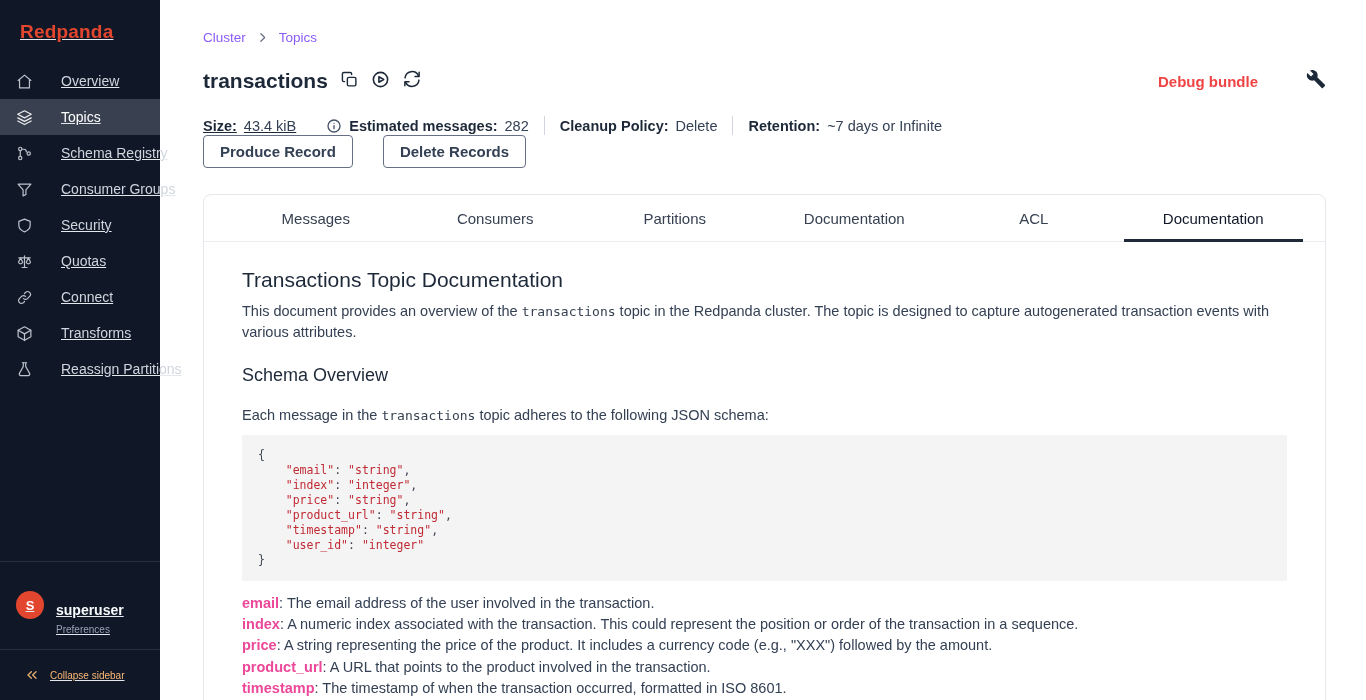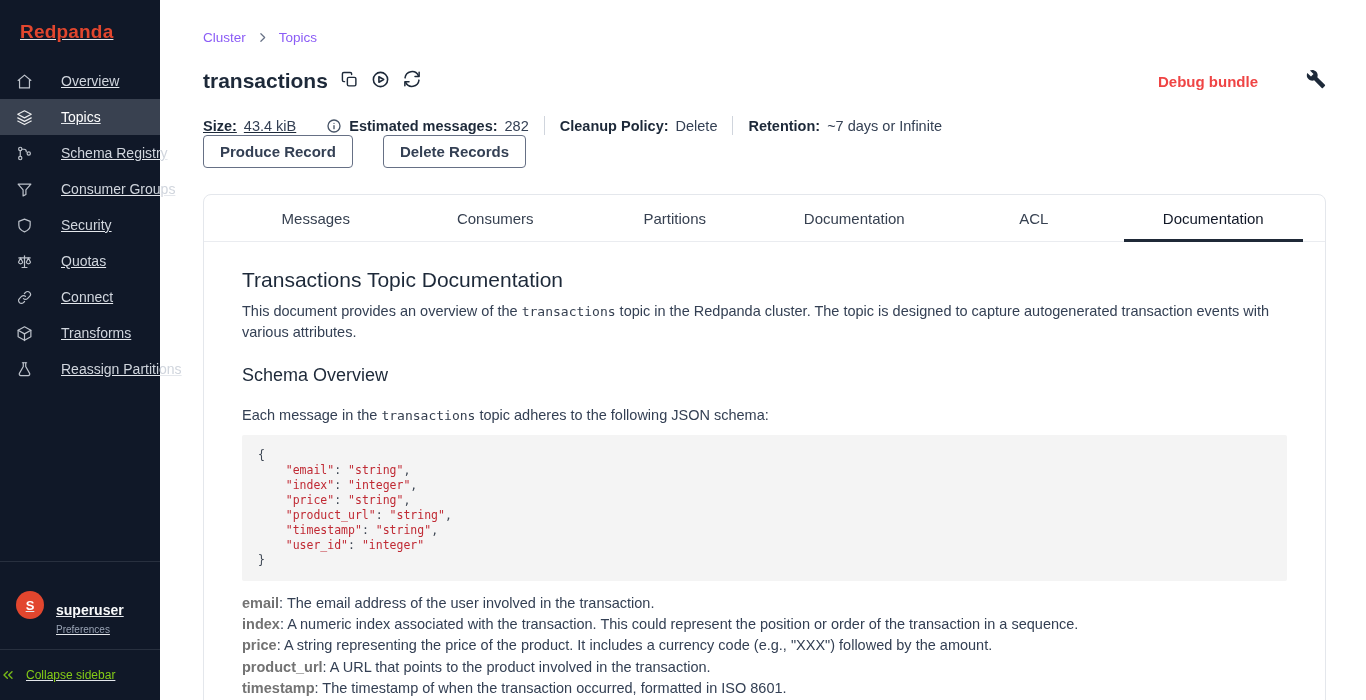--- a/index.html
+++ b/index.html
@@ -29,21 +29,21 @@
   .nav-icon { display:flex; opacity:.9; }
   .sidebar-bottom { margin-top:auto; }
   .sdivider { border-top:1px solid #28303F; margin:0; }
   .user-row { display:flex; gap:12px; align-items:center; padding:13px 16px 14px; cursor:pointer; }
   .avatar {
     width:28px; height:28px; border-radius:50%; background:#E2462E; color:#fff;
     font-weight:600; font-size:13px; display:flex; align-items:center; justify-content:center; flex-shrink:0;
   }
   .user-name { font-size:14px; font-weight:600; color:#F9FAFB;margin-top:27px; }
   .user-pref { font-size:10px; color:#98A2B3; margin-top:6px; cursor:pointer; }
-  .collapse-row { display:flex; align-items:center; gap:10px; padding:17px 0; font-size:12px; color:#84cc16; cursor:pointer; }
+  .collapse-row { display:flex; align-items:center; gap:10px; padding:17px 24px; font-size:10px; color:#fdba74; cursor:pointer; }
 
   
   .main { flex:1; padding:30px 40px 0 43px; overflow:hidden; }
   .breadcrumb { display:flex; align-items:center; gap:10px; font-size:13.5px; color:#8b5cf6; }
   .crumb { cursor:pointer; }
   .crumb-chev { display:flex; color:#667085; }
 
   .header-row { display:flex; justify-content:space-between; align-items:center; margin-top:24px; }
   .title-cluster { display:flex; align-items:center; gap:13px; }
   .page-title { font-size:21px; font-weight:700; color:#1D2939; }
@@ -83,21 +83,21 @@
   code.inline { font-family:"DejaVu Sans Mono", monospace; font-size:13px; color:#374151; }
 
   .codeblock {
     background:#F4F4F4; margin-top:9px; padding:13px 16px; border-radius:2px;
     font-family:"DejaVu Sans Mono", monospace; font-size:11.5px; line-height:15px; color:#3D4653;
   }
   .cline { white-space:pre; }
   .codeblock .str { color:#C02A34; }
 
   .fields { margin-top:12px; font-size:14.5px; line-height:21.2px; color:#344054; }
-  .fields b { color:#737373; font-weight:700; }
+  .fields b { color:#ec4899; font-weight:700; }
 </style>
 </head>
 <body>
 
 <div class="app">
 
   <aside class="sidebar">
     <div class="logo">Redpanda</div>
     <nav class="nav">
         <div class="nav-item">

